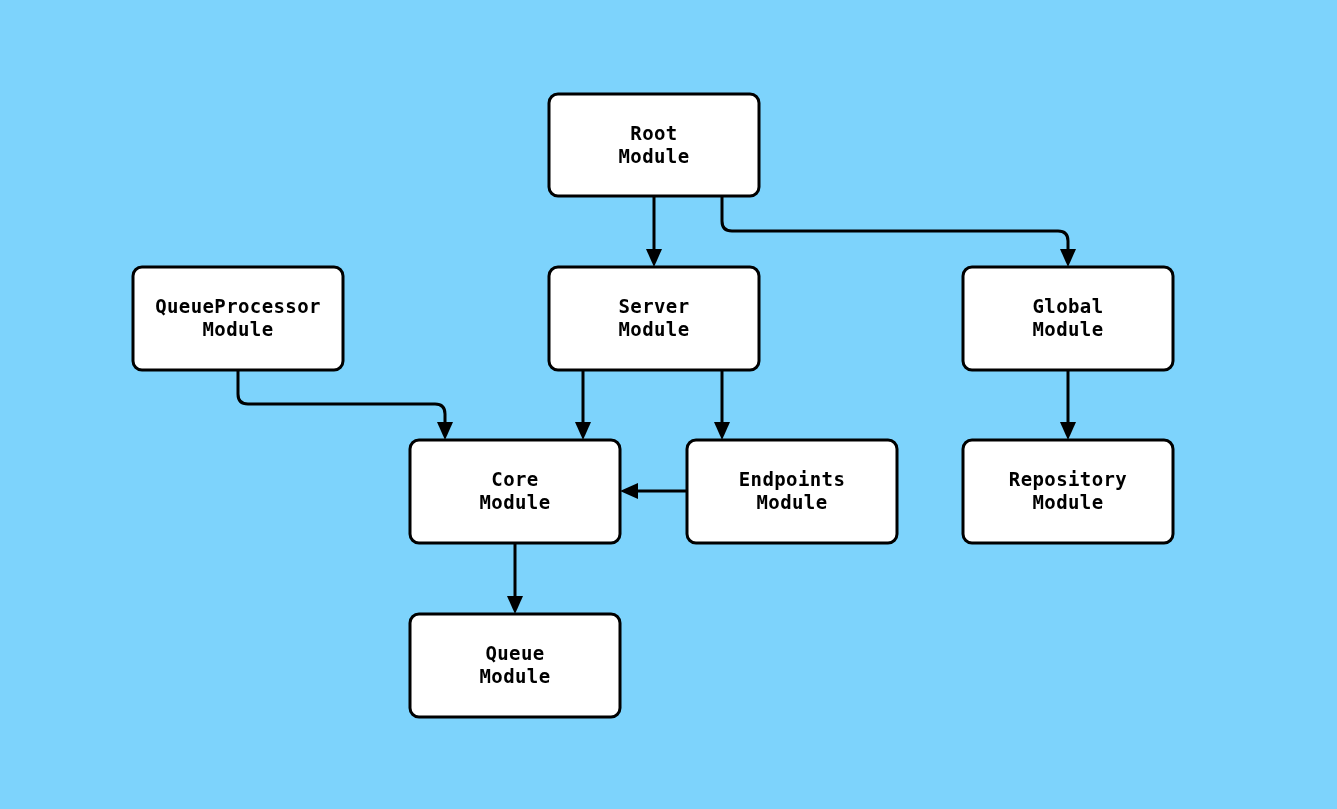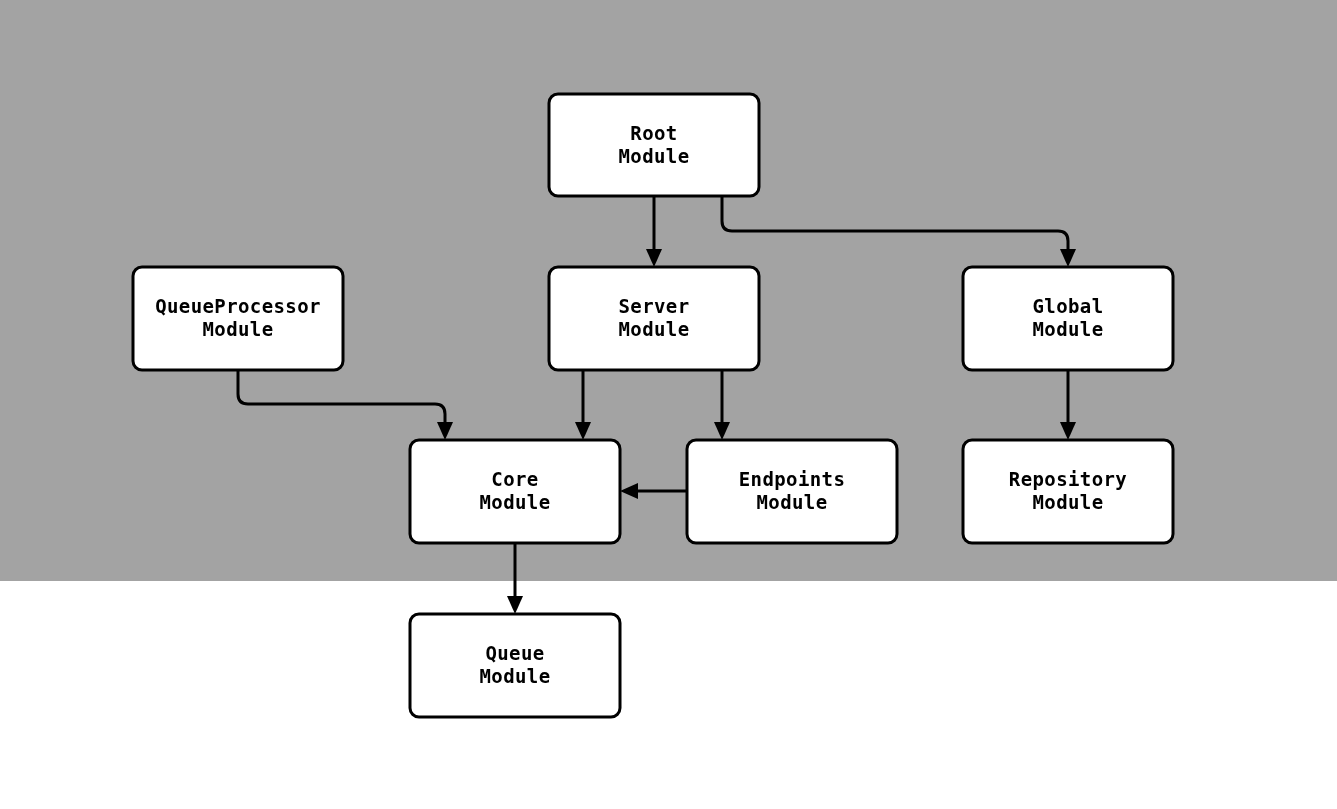--- a/index.html
+++ b/index.html
@@ -9,22 +9,22 @@
   }
   body {
     width: 1337px;
     height: 809px;
     font-family: "DejaVu Sans Mono", "Liberation Mono", monospace;
     overflow: hidden;
   }
   #diagram-root {
     position: relative;
     width: 1337px;
-    height: 581px;
-    background: #a3a3a3;
+    height: 809px;
+    background: #7dd3fc;
   }
   svg.diagram-canvas {
     position: absolute;
     top: 0;
     left: 0;
     width: 1337px;
     height: 809px;
     display: block;
   }
   .node-box {

